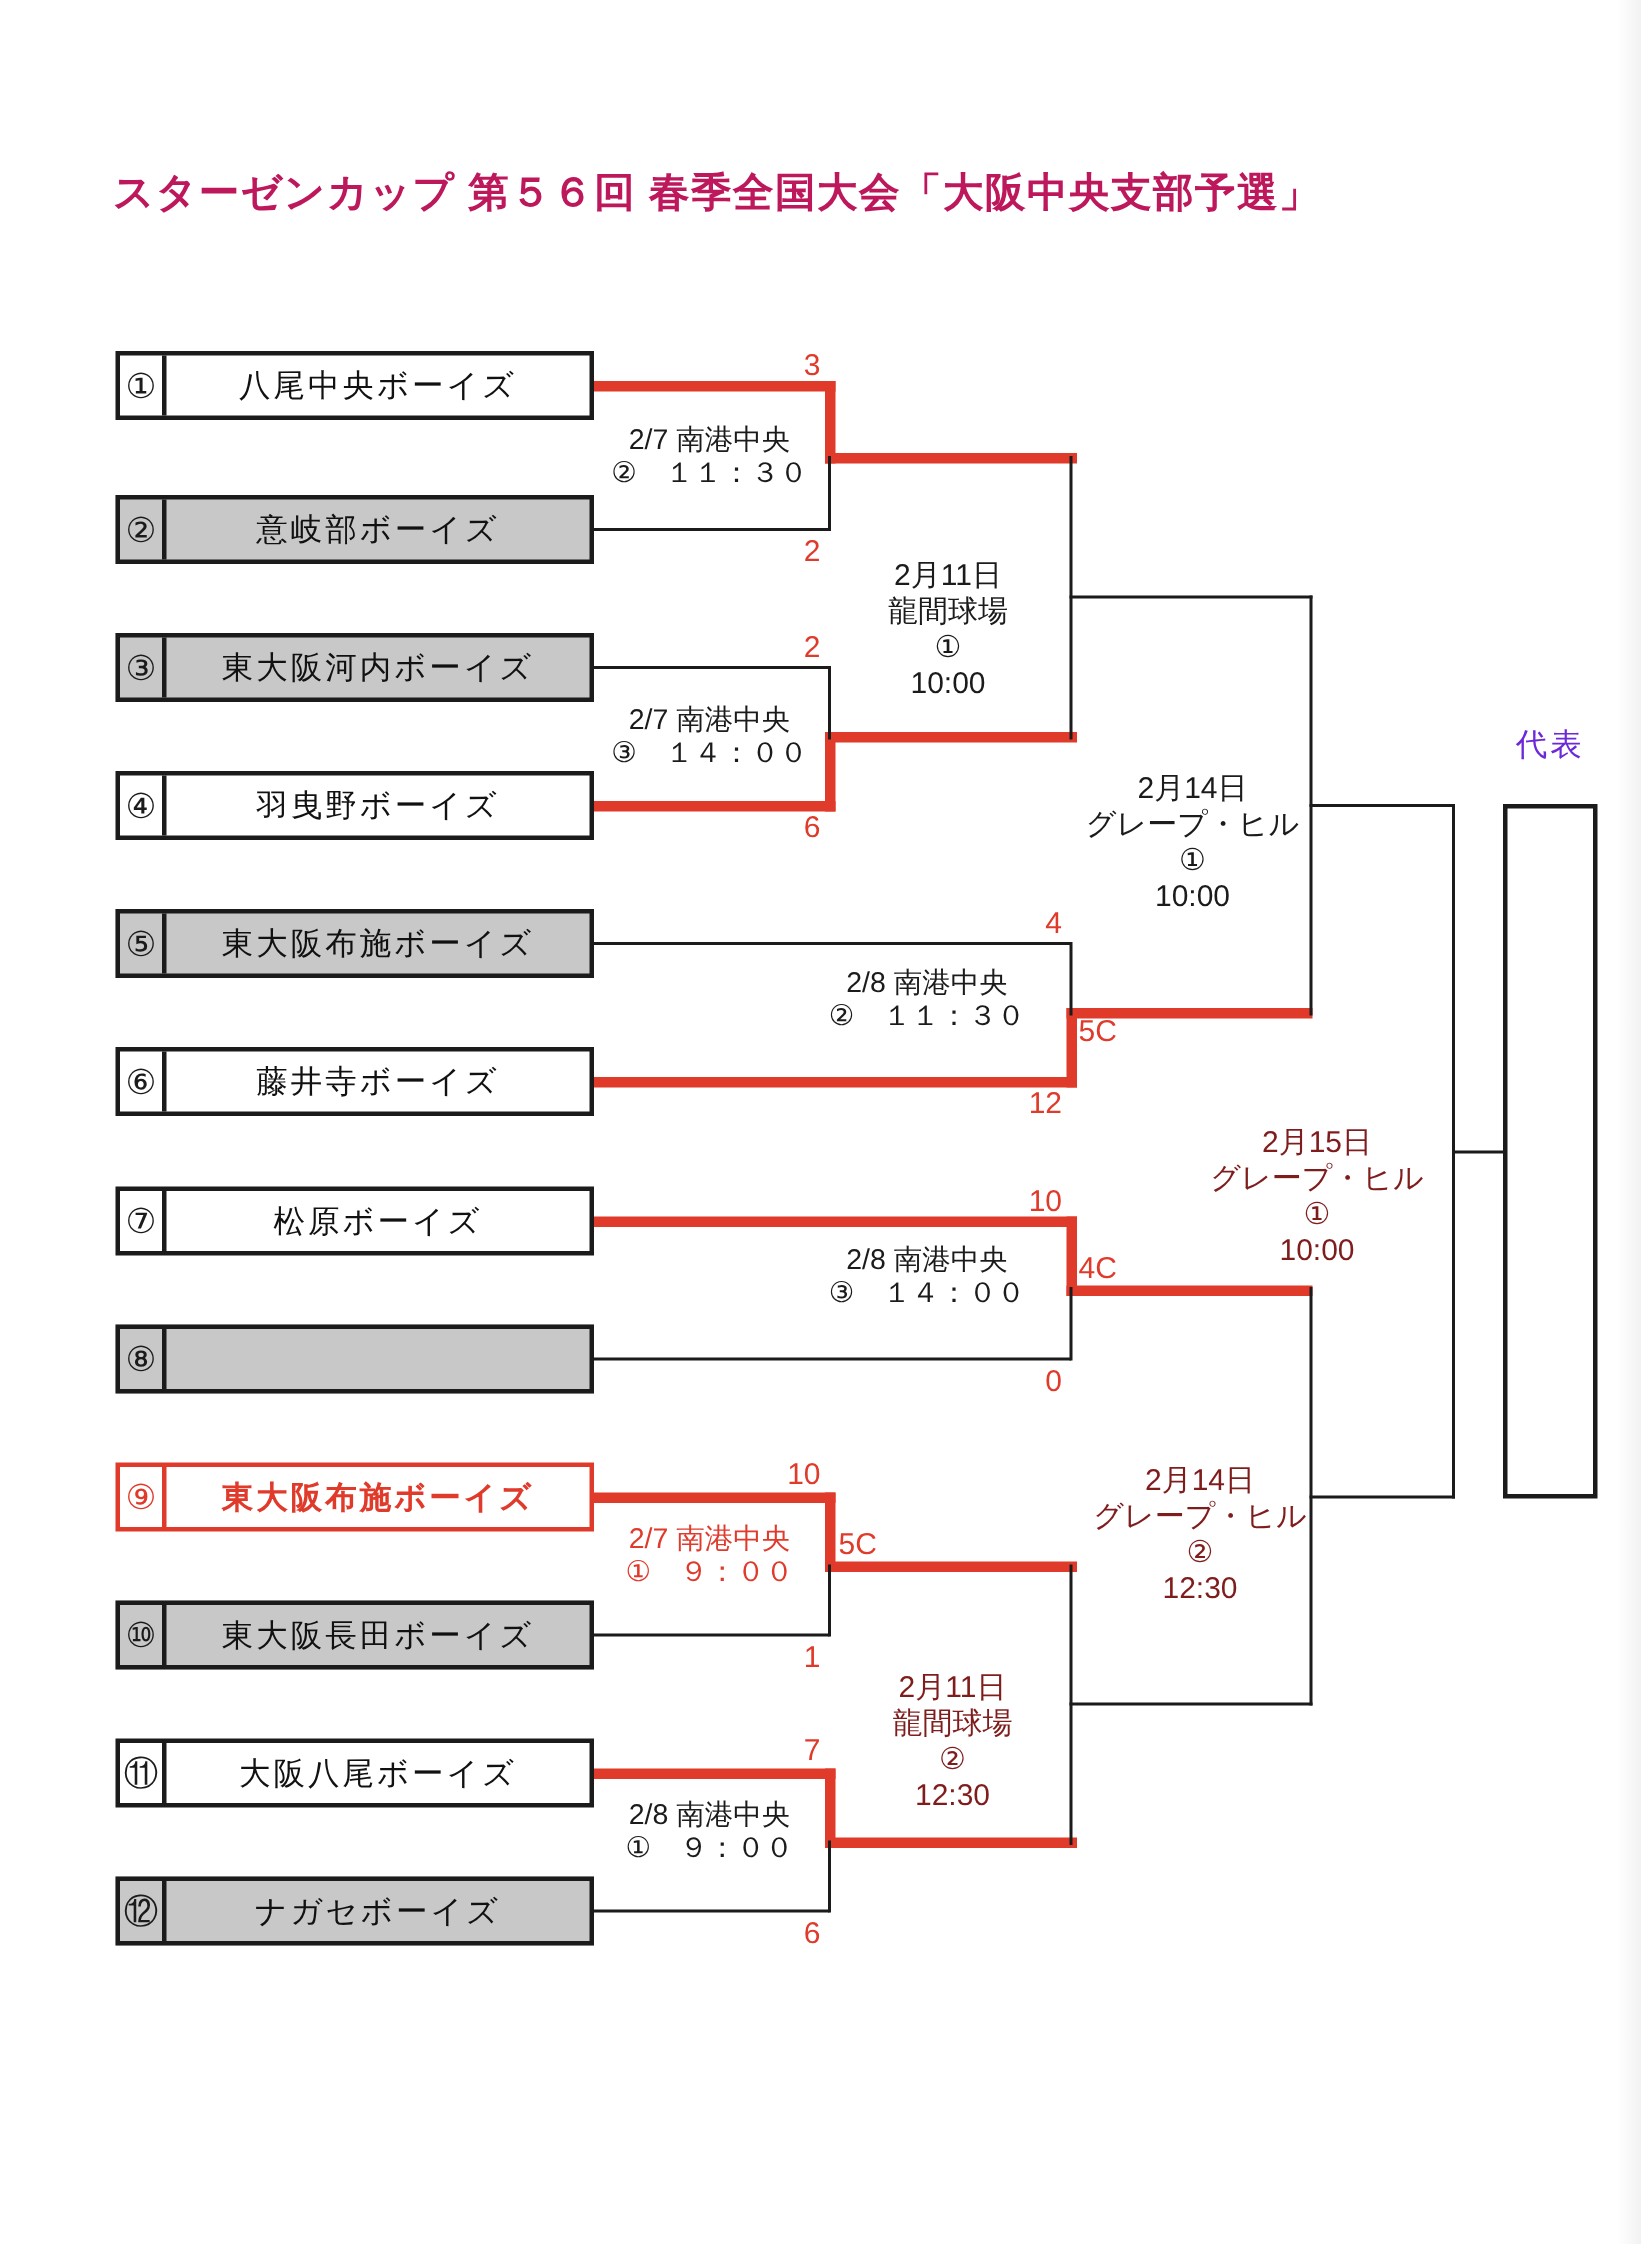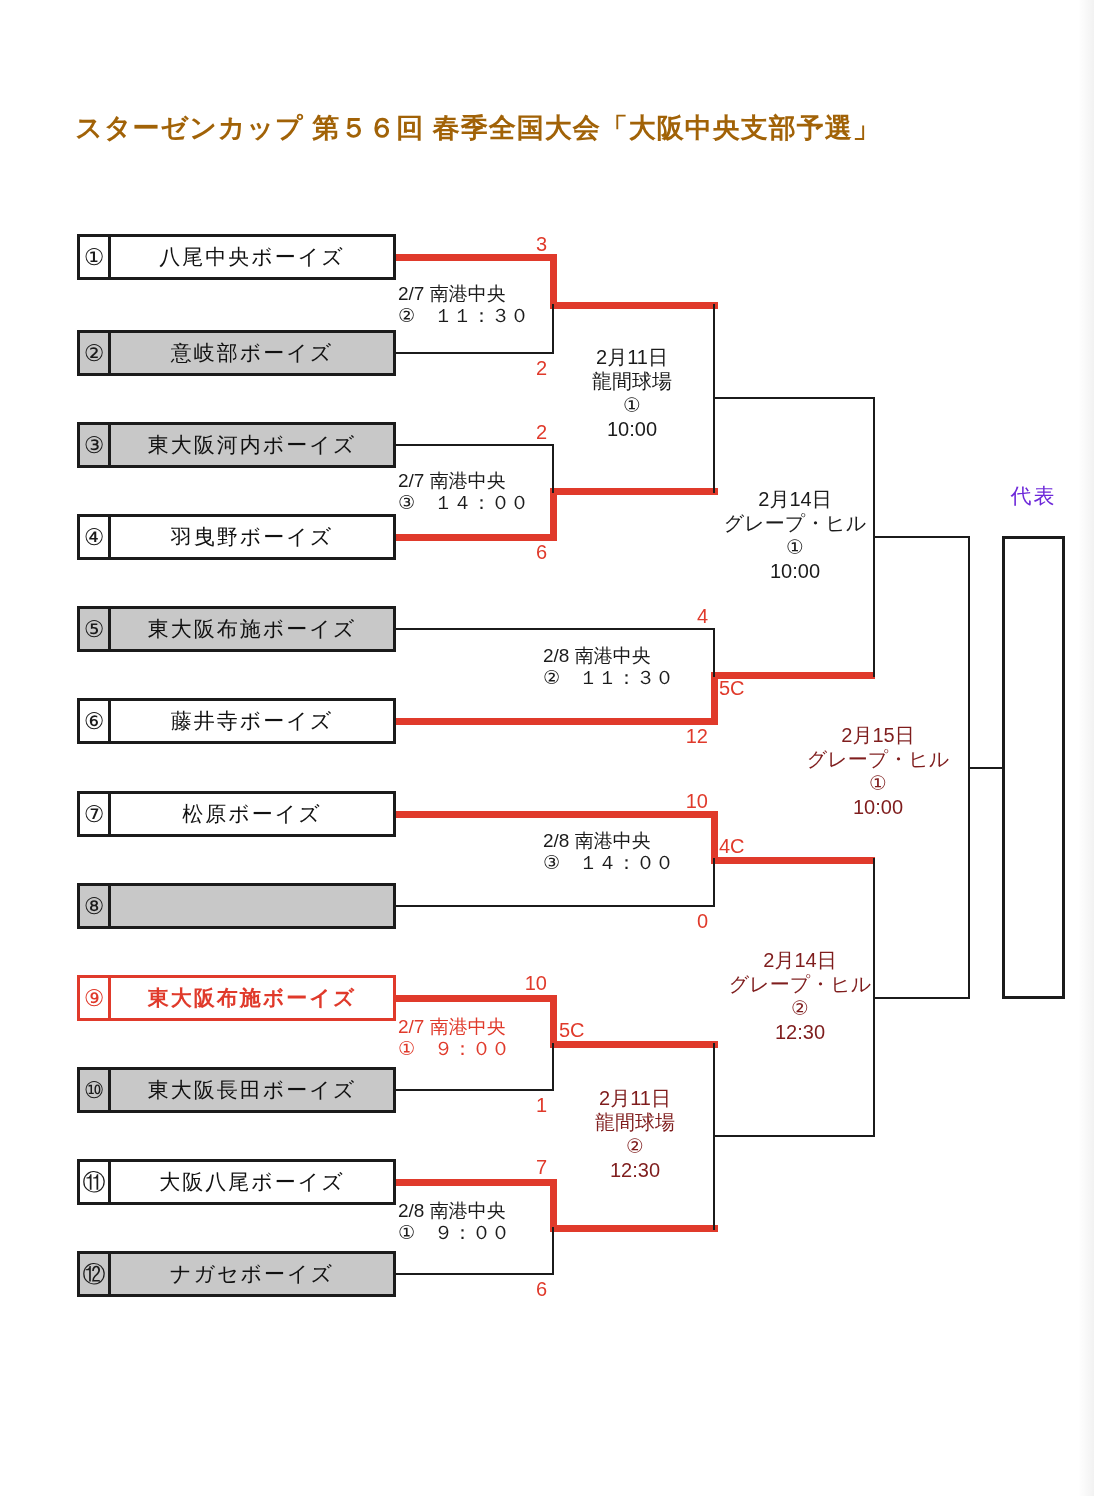--- a/index.html
+++ b/index.html
@@ -3,21 +3,21 @@
 <meta charset="utf-8">
 <title>Tournament Bracket</title>
 <style>
   html,body{margin:0;padding:0;background:#ffffff;}
   #stage{
     position:relative;width:1094px;height:1496px;background:#ffffff;overflow:hidden;
     font-family:"Liberation Sans","DejaVu Sans",sans-serif;color:#1b1b1b;
   }
   .title{
     position:absolute;left:0;top:110px;width:956px;text-align:center;
-    font-size:27px;font-weight:bold;letter-spacing:1px;color:#a16207;
+    font-size:27px;font-weight:bold;letter-spacing:1px;color:#be185d;
   }
   
   .team{
     position:absolute;left:77px;width:319px;height:46px;box-sizing:border-box;
     border:3px solid #1b1b1b;background:#ffffff;display:flex;align-items:stretch;
   }
   .team .seed{
     width:31px;box-sizing:border-box;border-right:3px solid #1b1b1b;
     display:flex;align-items:center;justify-content:center;
     font-size:23px;color:#1b1b1b;flex:0 0 31px;
@@ -28,26 +28,26 @@
   }
   .team.gray{background:#c8c8c8;}
   .team.hl{border-color:#e03a2b;}
   .team.hl .seed{border-right-color:#e03a2b;color:#e03a2b;}
   .team.hl .tname{color:#e03a2b;font-weight:bold;}
   
   .bl{position:absolute;background:#1b1b1b;}
   .rl{position:absolute;background:#e03a2b;}
   
   .minfo{
-    position:absolute;width:150px;font-size:19px;line-height:22px;color:#1b1b1b;
+    position:absolute;width:150px;text-align:center;font-size:19px;line-height:22px;color:#1b1b1b;
   }
   .minfo.red{color:#e03a2b;}
   
   .linfo{
-    position:absolute;width:170px;text-align:center;font-size:20px;line-height:24px;color:#1b1b1b;
+    position:absolute;width:170px;text-align:center;font-size:20px;line-height:24px;color:#1b1b1b;margin-top:27px;
   }
   .linfo.red{color:#7f1d1d;}
   
   .score{position:absolute;width:40px;text-align:right;font-size:20px;color:#e03a2b;}
   .note{position:absolute;font-size:20px;color:#e03a2b;}
   
   .champ-box{position:absolute;left:1002px;top:536px;width:63px;height:463px;box-sizing:border-box;border:3px solid #1b1b1b;background:#fff;}
   .champ-label{position:absolute;left:1000px;top:482px;width:67px;text-align:center;font-size:21px;color:#6d28d9;letter-spacing:2px;}
   .edge-shade{position:absolute;right:0;top:0;width:16px;height:100%;background:linear-gradient(to right,rgba(0,0,0,0),rgba(0,0,0,0.05));}
 </style>

